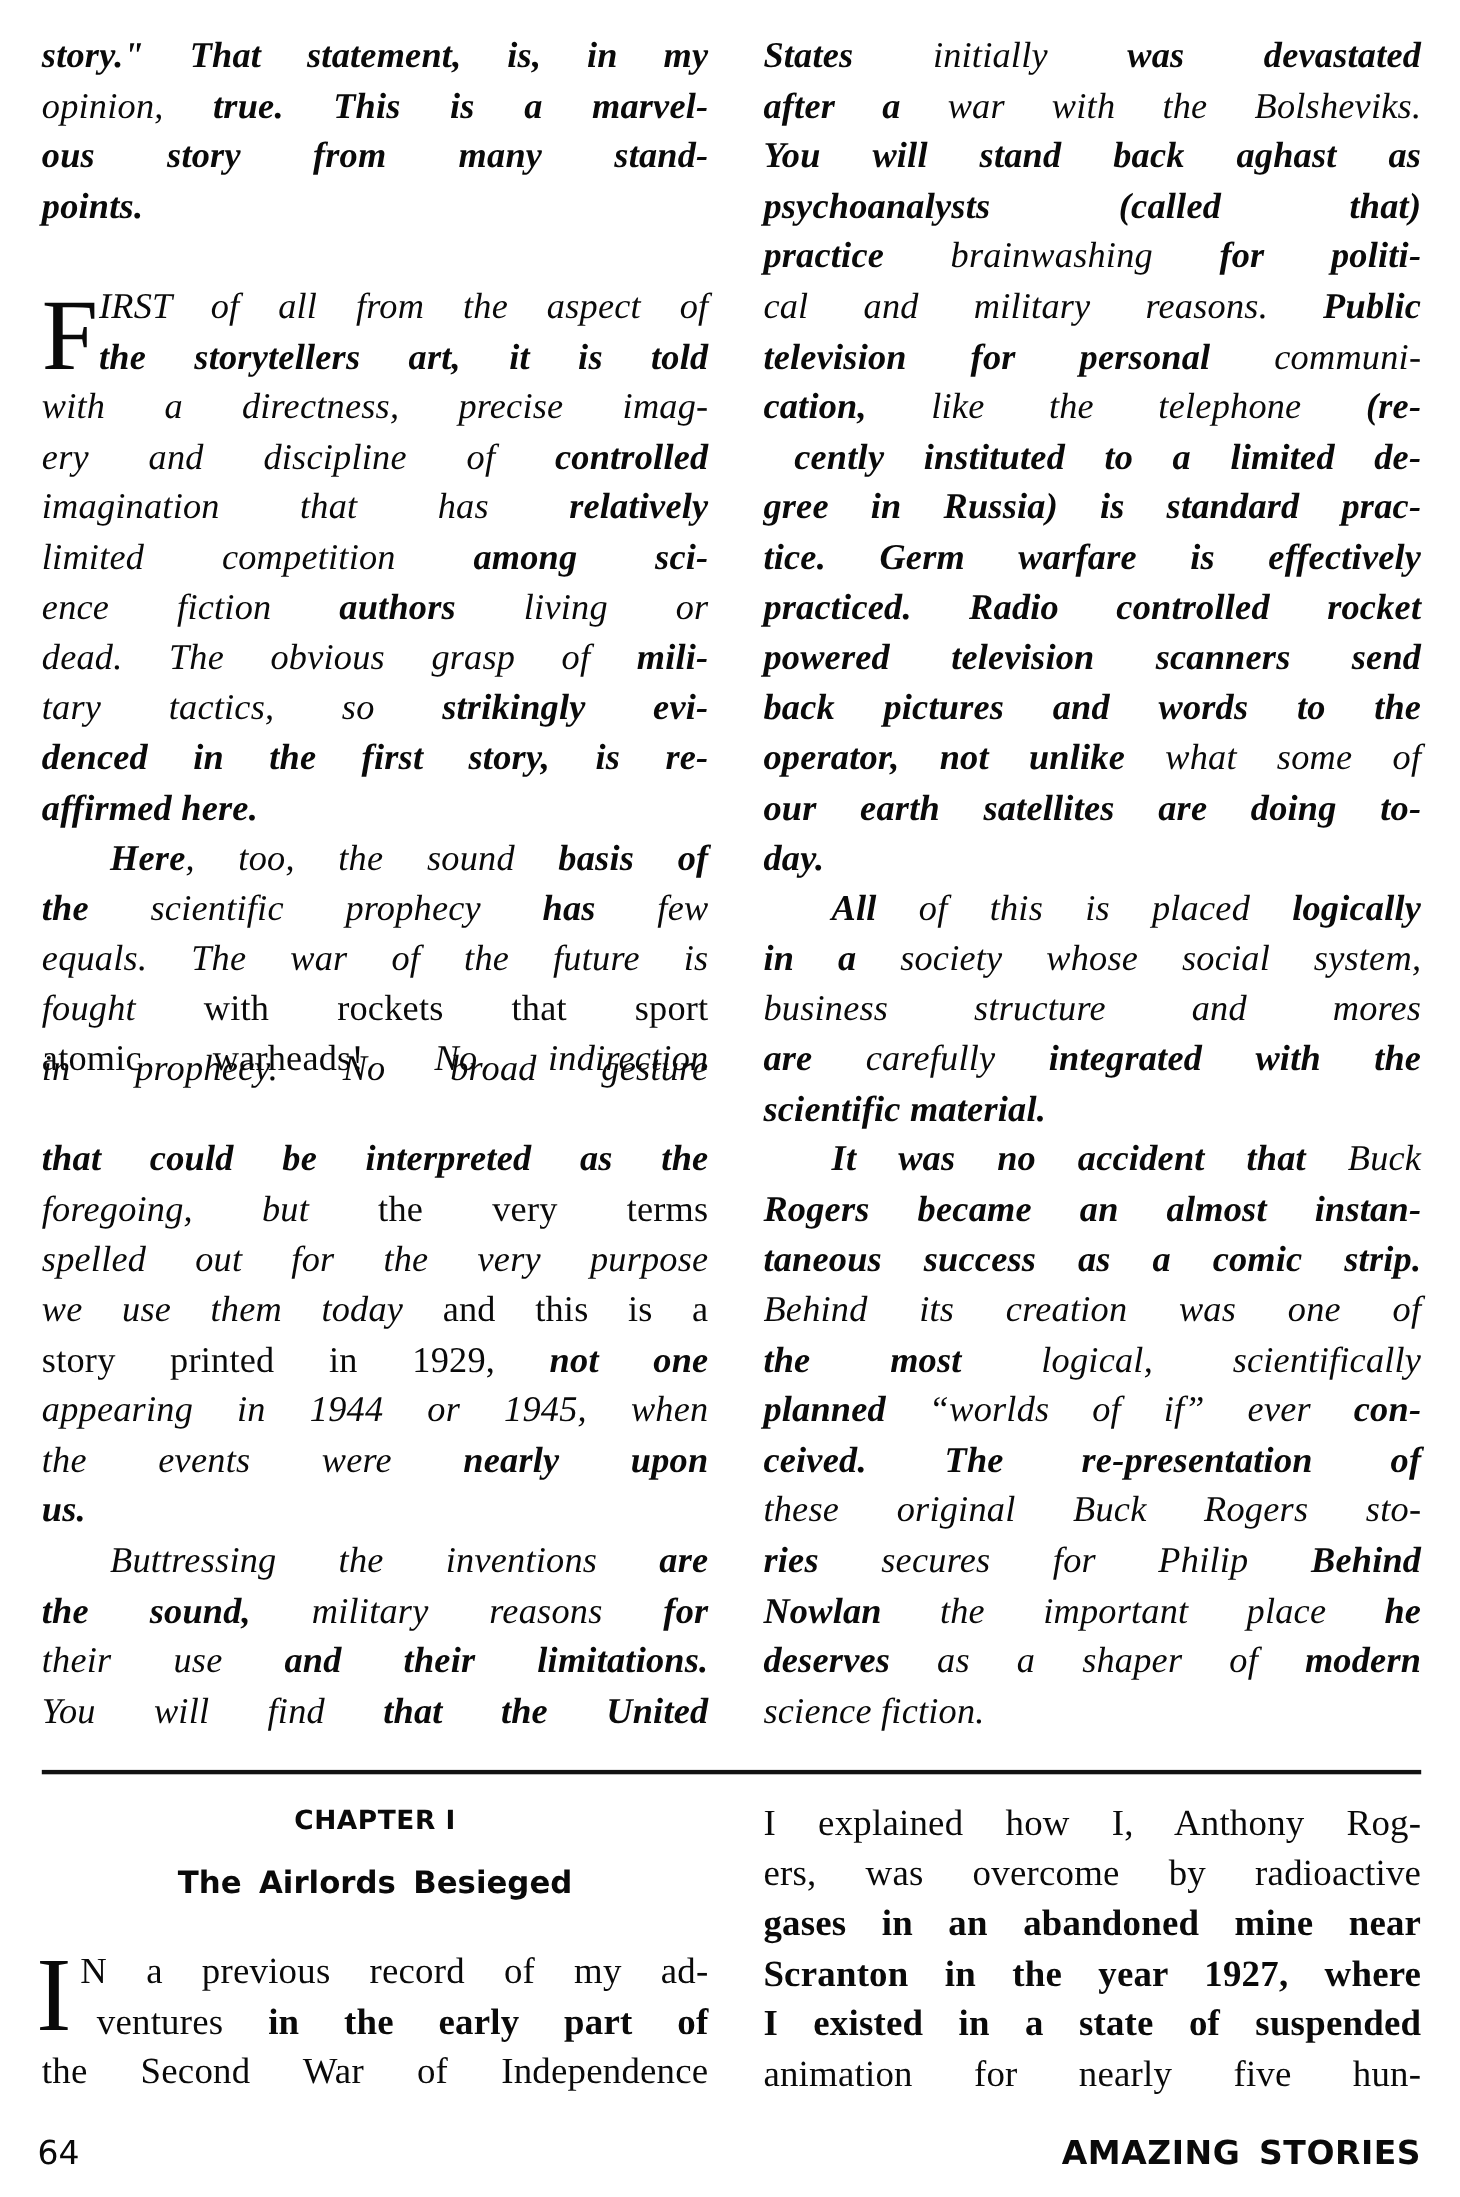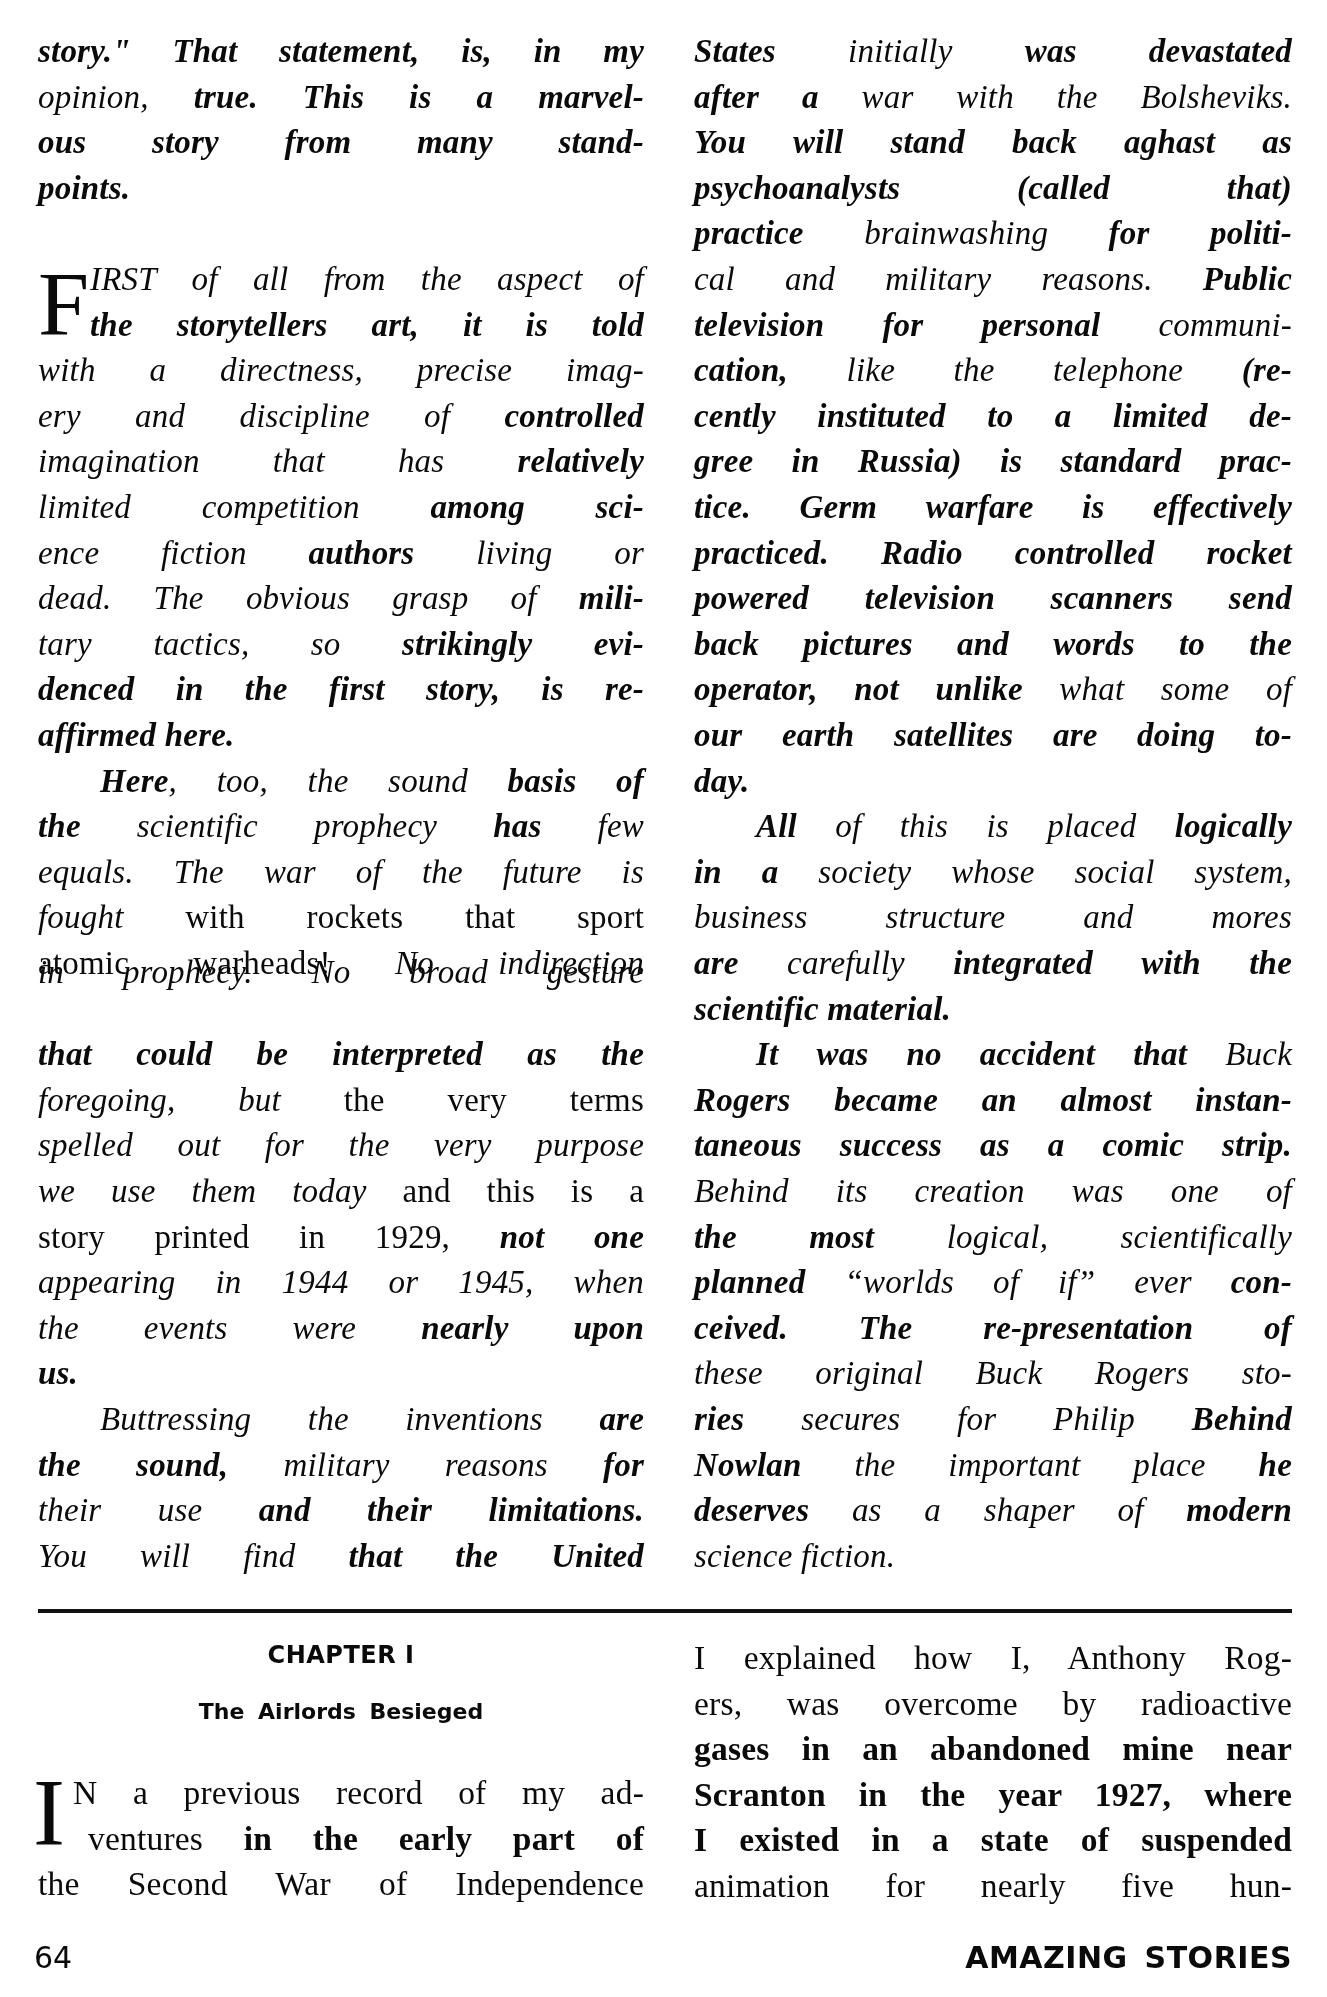--- a/index.html
+++ b/index.html
@@ -30,21 +30,21 @@
   .dropcap-i { left: -5px; top: 1765px; font-size: 96px; }
   .rule { position: absolute; left: 38px; width: 1254px; top: 1609px; height: 4px; background: #111; }
   .chapter-label {
     position: absolute; left: 38px; width: 606px; top: 1640px; text-align: center;
     font-family: "DejaVu Sans", "Liberation Sans", sans-serif; font-weight: bold;
     font-size: 24px; letter-spacing: 0.5px; line-height: 30px;
   }
   .chapter-title {
     position: absolute; left: 38px; width: 606px; top: 1697px; text-align: center;
     font-family: "DejaVu Sans", "Liberation Sans", sans-serif; font-weight: bold;
-    font-size: 22px; word-spacing: 6px; line-height: 30px;
+    font-size: 28px; word-spacing: 6px; line-height: 30px;
   }
   .footer-page {
     position: absolute; left: 34px; top: 1940px;
     font-family: "DejaVu Sans", "Liberation Sans", sans-serif; font-size: 30px; line-height: 36px;
   }
   .footer-mag {
     position: absolute; right: 35px; top: 1940px;
     font-family: "DejaVu Sans", "Liberation Sans", sans-serif; font-weight: bold; font-size: 30px;
     line-height: 36px; letter-spacing: 0.5px; word-spacing: 6px;
   }
@@ -92,21 +92,21 @@
     </div>
   <div class="col col-right" id="intro-right">
       <div class="line" style="top: 28px;"><span class="seg-i seg-b">States </span><span class="seg-i">initially </span><span class="seg-i seg-b">was devastated</span></div>
       <div class="line" style="top: 73.6px;"><span class="seg-i seg-b">after a </span><span class="seg-i">war with the Bolsheviks.</span></div>
       <div class="line" style="top: 119.2px;"><span class="seg-i seg-b">You will stand back aghast as</span></div>
       <div class="line" style="top: 164.8px;"><span class="seg-i seg-b">psychoanalysts (called that)</span></div>
       <div class="line" style="top: 210.4px;"><span class="seg-i seg-b">practice </span><span class="seg-i">brainwashing </span><span class="seg-i seg-b">for politi-</span></div>
       <div class="line" style="top: 256px;"><span class="seg-i">cal and military reasons. </span><span class="seg-i seg-b">Public</span></div>
       <div class="line" style="top: 301.6px;"><span class="seg-i seg-b">television for personal </span><span class="seg-i">communi-</span></div>
       <div class="line" style="top: 347.2px;"><span class="seg-i seg-b">cation, </span><span class="seg-i">like the telephone </span><span class="seg-i seg-b">(re-</span></div>
-      <div class="line" style="top: 392.8px;"><span class="seg-i seg-b">cently instituted to a limited de-</span></div>
+      <div class="line" style="top: 392.8px; margin-left: 28px;"><span class="seg-i seg-b">cently instituted to a limited de-</span></div>
       <div class="line" style="top: 438.4px;"><span class="seg-i seg-b">gree in Russia) is standard prac-</span></div>
       <div class="line" style="top: 484px;"><span class="seg-i seg-b">tice. Germ warfare is effectively</span></div>
       <div class="line" style="top: 529.6px;"><span class="seg-i seg-b">practiced. Radio controlled rocket</span></div>
       <div class="line" style="top: 575.2px;"><span class="seg-i seg-b">powered television scanners send</span></div>
       <div class="line" style="top: 620.8px;"><span class="seg-i seg-b">back pictures and words to the</span></div>
       <div class="line" style="top: 666.4px;"><span class="seg-i seg-b">operator, not unlike </span><span class="seg-i">what some of</span></div>
       <div class="line" style="top: 712px;"><span class="seg-i seg-b">our earth satellites are doing to-</span></div>
       <div class="line last" style="top: 757.6px; font-family: Liberation Serif, serif;"><span class="seg-i seg-b">day.</span></div>
       <div class="line indent" style="top: 803.2px;"><span class="seg-i seg-b">All </span><span class="seg-i">of this is placed </span><span class="seg-i seg-b">logically</span></div>
       <div class="line" style="top: 848.8px;"><span class="seg-i seg-b">in a </span><span class="seg-i">society whose social system,</span></div>

